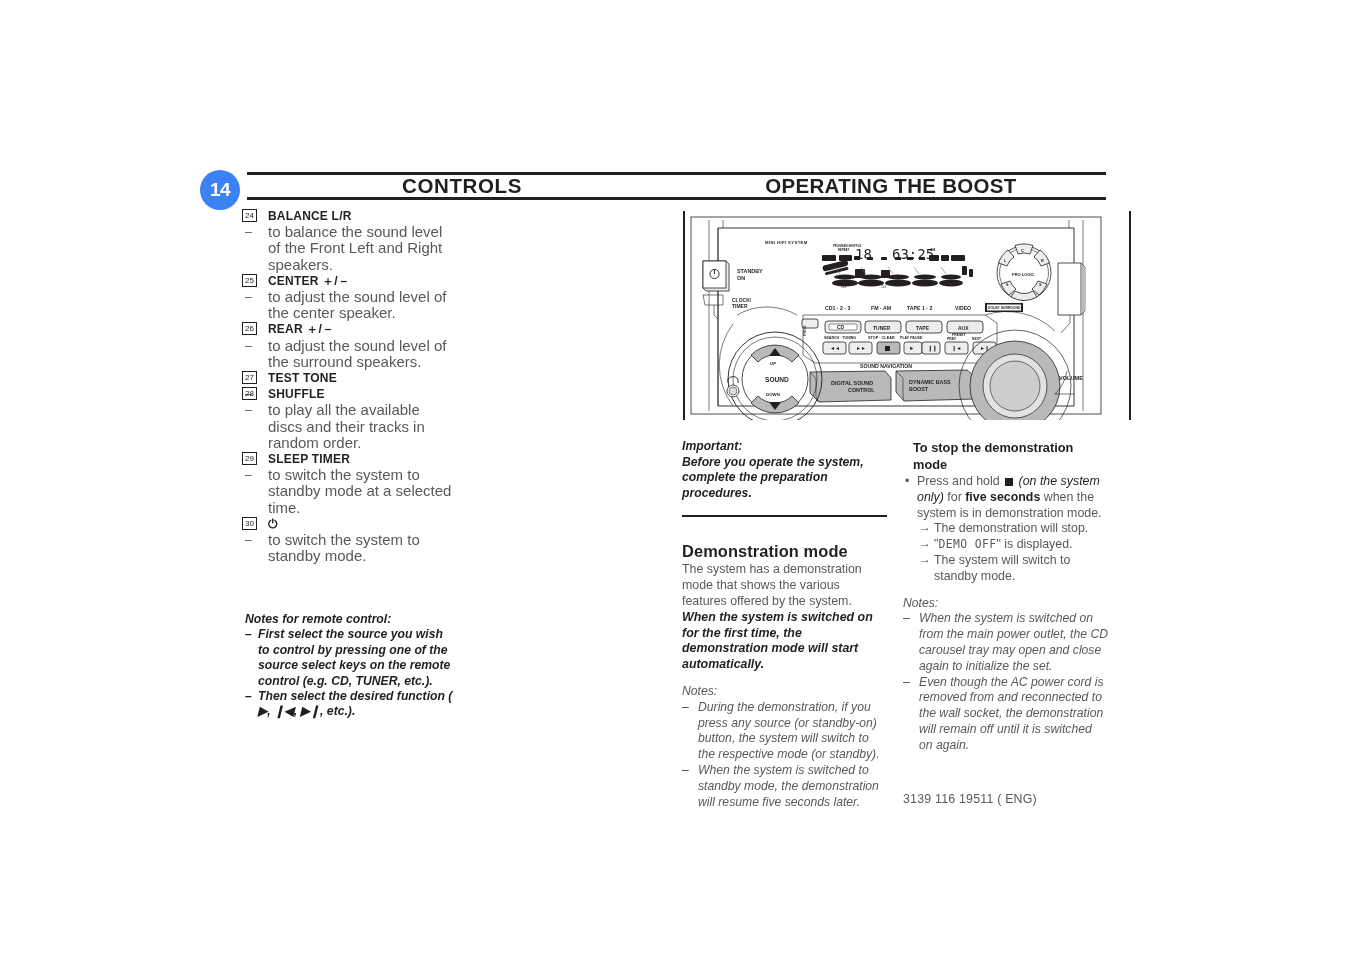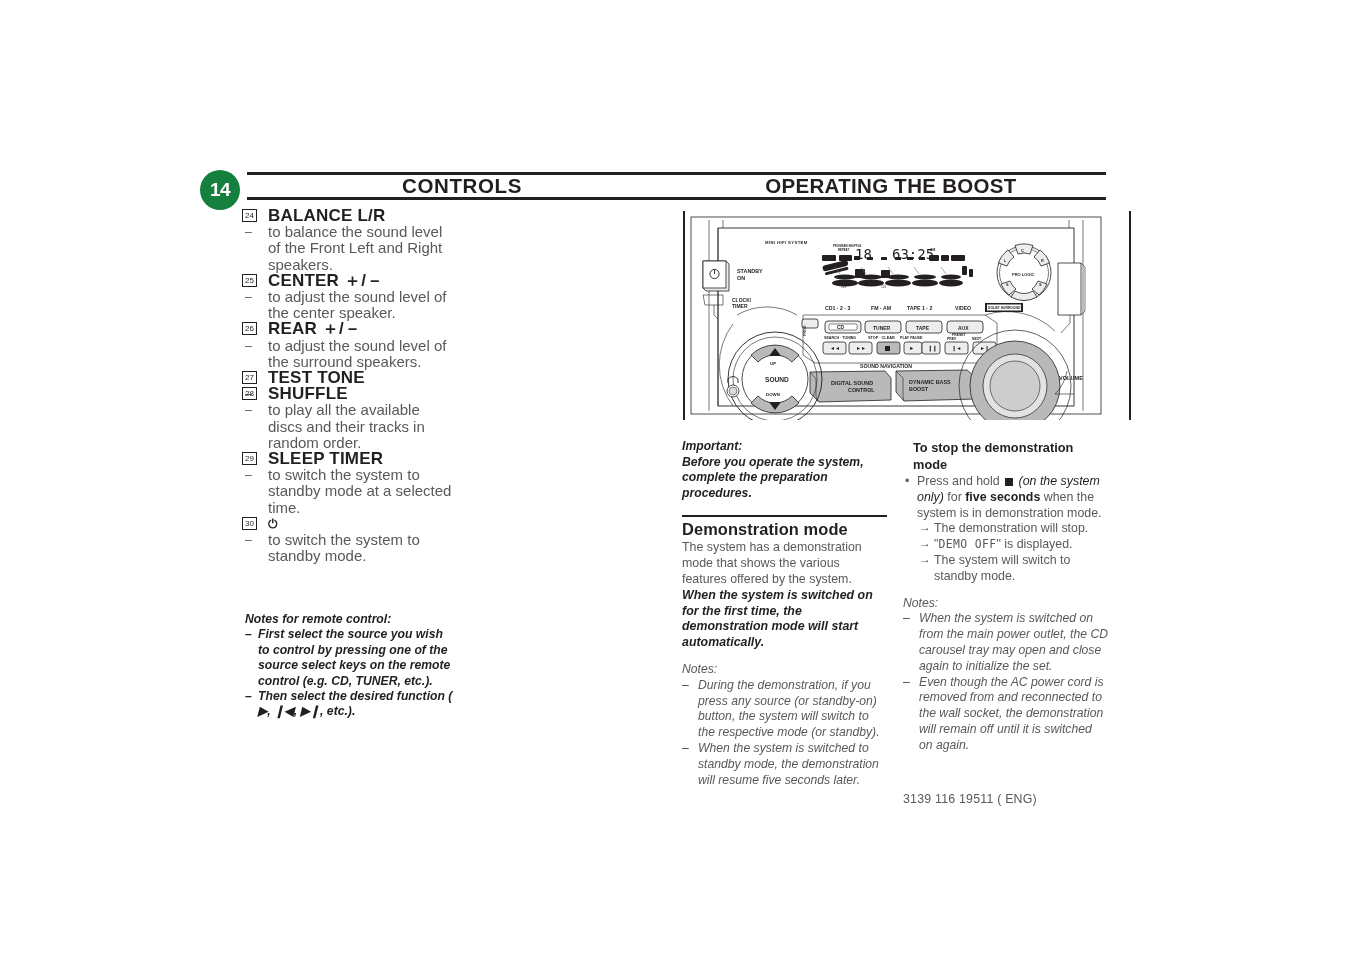--- a/index.html
+++ b/index.html
@@ -33,21 +33,21 @@
     position: absolute;
     left: 247px; top: 197px;
     width: 859px; height: 3px;
     background: #231f20;
   }
   .page-badge {
     position: absolute;
     left: 200px; top: 170px;
     width: 40px; height: 40px;
     border-radius: 50%;
-    background: #15803d;
+    background: #3b82f6;
     color: #fff;
     font-weight: bold;
     font-size: 19px;
     display: flex;
     align-items: center;
     justify-content: center;
     letter-spacing: -0.5px;
   }
   .hdr-title-left {
     position: absolute;
@@ -87,21 +87,21 @@
     font-size: 8px;
     line-height: 11px;
     text-align: center;
     padding: 0 1px;
     font-family: "Liberation Sans", sans-serif;
     color: #231f20;
   }
   .ctrl-title {
     margin-left: 26px;
     font-weight: bold;
-    font-size: 17px;
+    font-size: 12px;
     line-height: 16.2px;
     letter-spacing: 0.2px;
   }
   .dash-row {
     position: relative;
     margin-left: 0px;
   }
   .dash {
     position: absolute;
     left: 3px; top: 0px;
@@ -175,21 +175,21 @@
   }
   .sec-rule {
     margin-top: 14px;
     height: 2px;
     background: #231f20;
   }
   .sec-head {
     font-weight: bold;
     font-size: 16.4px;
     line-height: 22px;
-    margin-top: 1px;
+    margin-top: 23px;
     letter-spacing: 0.1px;
   }
   .body-text {
     font-size: 12.4px;
     line-height: 15.8px;
     color: #58595b;
   }
   .body-text b, .bi {
     color: #231f20;
     font-weight: bold;

